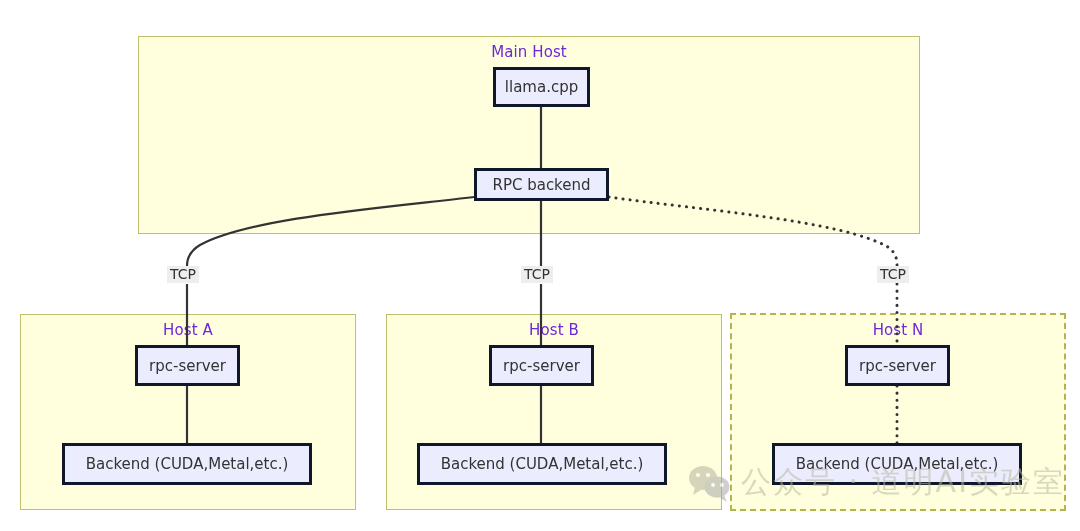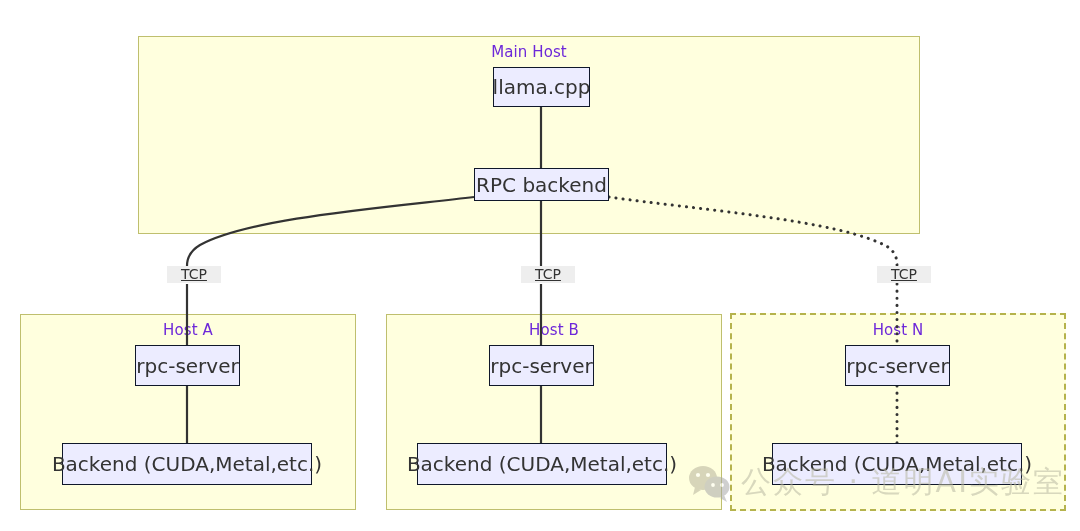--- a/index.html
+++ b/index.html
@@ -48,40 +48,39 @@
     width: 100%;
     text-align: center;
     font-size: 15px;
     color: #6d28d9;
     letter-spacing: 0.1px;
   }
   
   .node {
     position: absolute;
     background: #ececff;
-    border: 1px solid #0f172a;
+    border: 3px solid #0f172a;
     box-sizing: border-box;
     display: flex;
     align-items: center;
     justify-content: center;
-    font-size: 20px;
+    font-size: 15px;
     color: #333333;
     white-space: nowrap;
   }
   
   .edge-label {
     position: absolute;
     background: #eeeeee;
     color: #333333;
     font-size: 14px;
-    padding: 1px 14px;
+    padding: 1px 3px;
     line-height: 15px;
     box-sizing: border-box;
     white-space: nowrap;
-    text-decoration: underline;
   }
   
   #watermark {
     position: absolute;
     left: 688px;
     top: 462px;
     display: flex;
     align-items: center;
     gap: 9px;
     opacity: 0.55;

